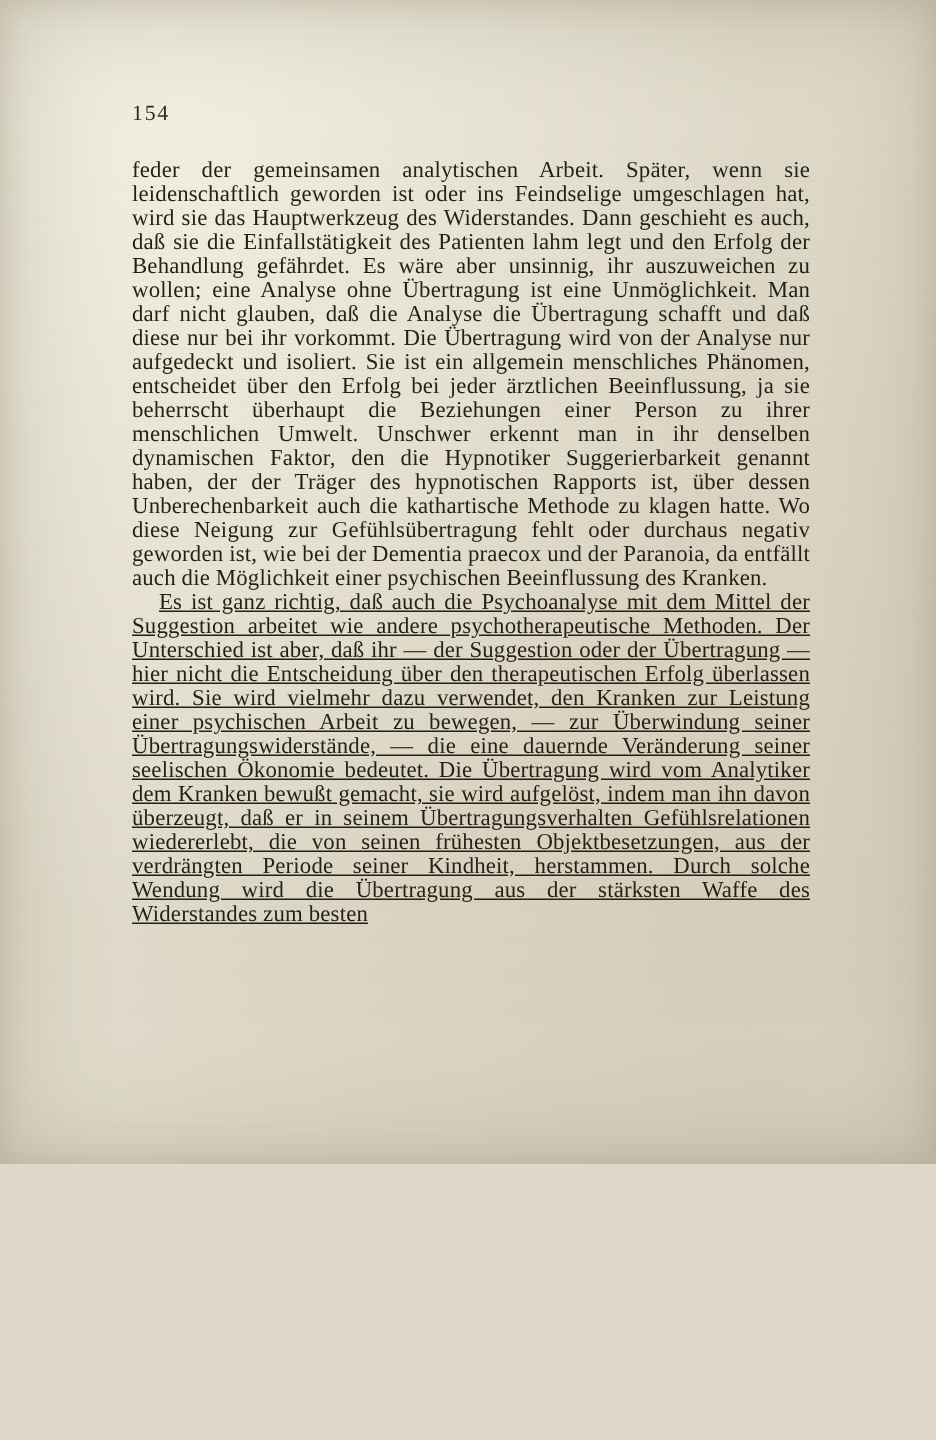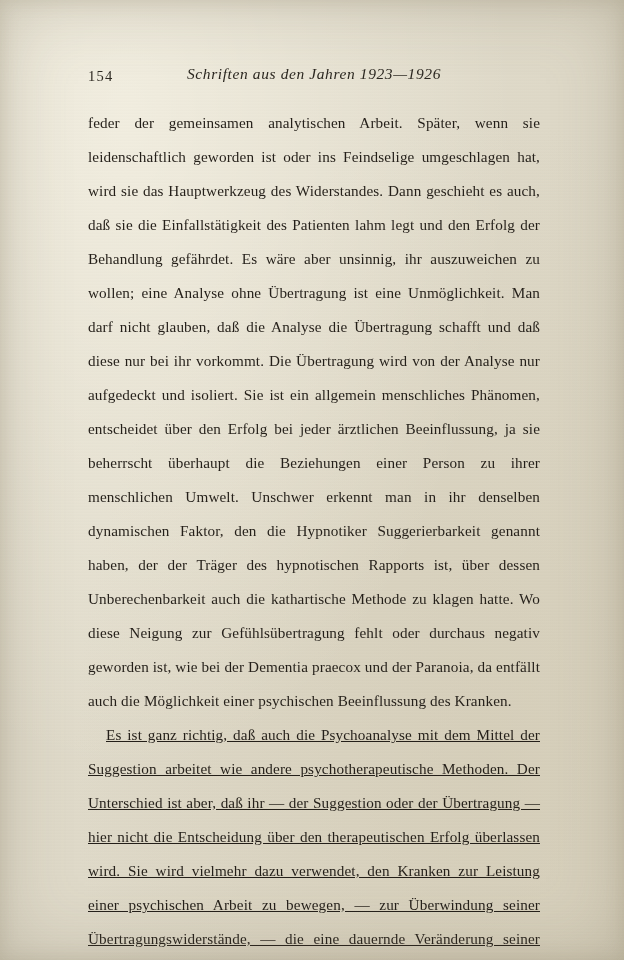--- a/index.html
+++ b/index.html
@@ -9,21 +9,21 @@
   body {
     width: 624px;
     height: 960px;
     background: #ddd8c8;
     font-family: "Liberation Serif", serif;
     overflow: hidden;
   }
   .page {
     position: relative;
     width: 624px;
-    height: 960px;
+    height: 776px;
     background: #e0dbcb;
     background-image:
       radial-gradient(ellipse at 20% 12%, rgba(255,252,240,0.55) 0%, rgba(255,252,240,0) 55%),
       radial-gradient(ellipse at 78% 80%, rgba(205,196,172,0.45) 0%, rgba(205,196,172,0) 60%),
       linear-gradient(115deg, rgba(228,223,208,0.6) 0%, rgba(214,207,186,0.45) 100%);
     box-sizing: border-box;
   }
   .page::after {
     content: "";
     position: absolute;
@@ -57,21 +57,21 @@
     top: 3px;
     font-style: italic;
     font-size: 15.5px;
     letter-spacing: 0.6px;
     color: #2b2720;
     white-space: nowrap;
   }
   .body-text p {
     margin: 0;
     font-size: 15.2px;
-    line-height: 34px;
+    line-height: 16px;
     color: #241f19;
     text-align: justify;
     text-align-last: left;
     letter-spacing: 0.12px;
     -webkit-font-smoothing: none;
   }
   .body-text p.indent {
     text-indent: 18px;
     text-decoration: underline;
   }
@@ -86,21 +86,20 @@
   }
 </style>
 </head>
 <body>
 
 <div class="page">
   <div class="content">
 
     <div class="header">
       <div class="folio">154</div>
-      <div class="running-title">Schriften aus den Jahren 1923—1926</div>
     </div>
 
     <div class="body-text">
       <p>feder der gemeinsamen analytischen Arbeit. Später, wenn sie leidenschaftlich geworden ist oder ins Feindselige umgeschlagen hat, wird sie das Hauptwerkzeug des Widerstandes. Dann geschieht es auch, daß sie die Einfallstätigkeit des Patienten lahm legt und den Erfolg der Behandlung gefährdet. Es wäre aber unsinnig, ihr auszuweichen zu wollen; eine Analyse ohne Übertragung ist eine Unmöglichkeit. Man darf nicht glauben, daß die Analyse die Übertragung schafft und daß diese nur bei ihr vorkommt. Die Übertragung wird von der Analyse nur aufgedeckt und isoliert. Sie ist ein allgemein menschliches Phänomen, entscheidet über den Erfolg bei jeder ärztlichen Beeinflussung, ja sie beherrscht überhaupt die Beziehungen einer Person zu ihrer menschlichen Umwelt. Unschwer erkennt man in ihr denselben dynamischen Faktor, den die Hypnotiker Suggerierbarkeit genannt haben, der der Träger des hypnotischen Rapports ist, über dessen Unberechenbarkeit auch die kathartische Methode zu klagen hatte. Wo diese Neigung zur Gefühlsübertragung fehlt oder durchaus negativ geworden ist, wie bei der Dementia praecox und der Paranoia, da entfällt auch die Möglichkeit einer psychischen Beeinflussung des Kranken.</p>
       <p class="indent">Es ist ganz richtig, daß auch die Psychoanalyse mit dem Mittel der Suggestion arbeitet wie andere psychotherapeutische Methoden. Der Unterschied ist aber, daß ihr — der Suggestion oder der Übertragung — hier nicht die Entscheidung über den therapeutischen Erfolg überlassen wird. Sie wird vielmehr dazu verwendet, den Kranken zur Leistung einer psychischen Arbeit zu bewegen, — zur Überwindung seiner Übertragungswiderstände, — die eine dauernde Veränderung seiner seelischen Ökonomie bedeutet. Die Übertragung wird vom Analytiker dem Kranken bewußt gemacht, sie wird aufgelöst, indem man ihn davon überzeugt, daß er in seinem Übertragungsverhalten Gefühlsrelationen wiedererlebt, die von seinen frühesten Objektbesetzungen, aus der verdrängten Periode seiner Kindheit, herstammen. Durch solche Wendung wird die Übertragung aus der stärksten Waffe des Widerstandes zum besten</p>
     </div>
 
   </div>
   <div class="tint"></div>
 </div>

